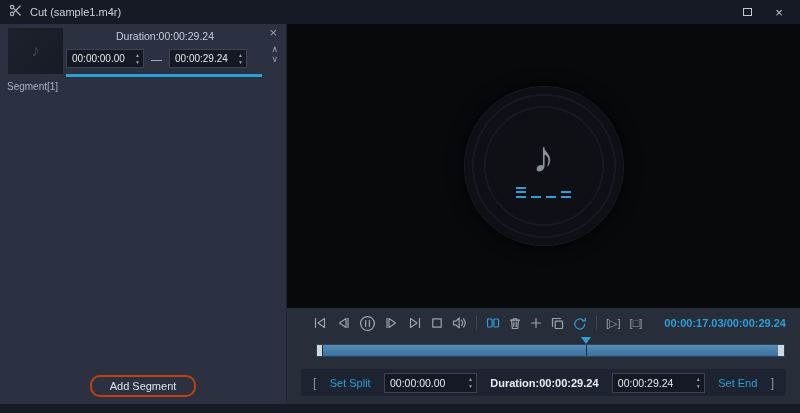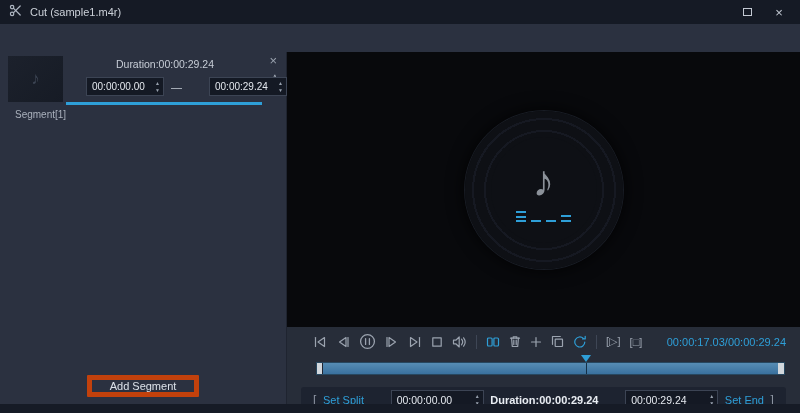--- a/index.html
+++ b/index.html
@@ -1,66 +1,66 @@
 <!DOCTYPE html>
 <html><head>
 <meta charset="utf-8">
 <style>
   * { margin:0; padding:0; box-sizing:border-box; }
   html,body { width:800px; height:413px; overflow:hidden; background:#2b3140; font-family:"Liberation Sans", sans-serif; }
-  .window { position:relative; width:800px; height:413px; display:flex; flex-direction:column; background:#2b3140;gap:28px; }
+  .window { position:relative; width:800px; height:413px; display:flex; flex-direction:column; background:#2b3140; }
 
   
   .titlebar { flex:0 0 24px; background:#151a25; display:flex; align-items:center; padding:0 9px; gap:8px; }
   .titlebar .title { font-size:11px; color:#ccd1d9; }
   .spacer { flex:1; }
   .win-btn { width:24px; height:24px; display:flex; align-items:center; justify-content:center; color:#c3c9d3; font-size:13px; cursor:pointer; }
   .max-box { width:9px; height:8px; border:1px solid #c3c9d3; display:block; }
   .ic svg * { fill:none; stroke:#aeb6c2; stroke-width:1.2; stroke-linecap:round; stroke-linejoin:round; }
 
   .main { flex:1; display:flex; min-height:0; }
 
   
   .left { width:287px; position:relative; background:#2b3140; border-right:1px solid #1f2430; }
   .thumb { position:absolute; left:8px; top:4px; width:55px; height:46px; background:linear-gradient(135deg,#1c212c,#161b25); display:flex; align-items:center; justify-content:center; color:#3d4554; font-size:17px; cursor:pointer; }
   .seg-duration { position:absolute; left:66px; top:6px; width:198px; text-align:center; font-size:10.5px; color:#c7cdd6; }
   .seg-remove { position:absolute; right:9px; top:2px; color:#9aa2ae; font-size:13px; line-height:13px; cursor:pointer; }
   .seg-arrows { position:absolute; right:8px; top:21px; display:flex; flex-direction:column; gap:2px; color:#9aa2ae; font-size:9px; line-height:8px; text-align:center; }
   .seg-arrows span { cursor:pointer; }
   .time-row { position:absolute; left:66px; top:25px; display:flex; align-items:center; gap:7px; }
   .dash { color:#c7cdd6; font-size:11px; }
-  .spinbox { display:inline-flex; align-items:stretch; height:19px; background:#141924; border:1px solid #3c4454; width:78px;margin-left:20px; }
+  .spinbox { display:inline-flex; align-items:stretch; height:19px; background:#141924; border:1px solid #3c4454; width:78px; }
   .spinbox input { flex:1; min-width:0; background:transparent; border:0; outline:0; color:#e4e8ee; font-size:10px; padding:0 1px 0 5px; font-family:"Liberation Sans", sans-serif; }
   .spins { width:11px; display:flex; flex-direction:column; align-items:center; justify-content:center; gap:2px; }
   .spins span { font-size:5px; line-height:5px; color:#97a0ad; cursor:pointer; }
   .seg-progress { position:absolute; left:66px; top:50px; width:196px; height:3px; background:#2e9fd8; }
-  .segment-label { position:absolute; left:15px; top:57px; font-size:10px; color:#aab1bc; }
+  .segment-label { position:absolute; left:7px; top:57px; font-size:10px; color:#aab1bc; }
   .left-buttons { position:absolute; left:0; right:0; bottom:16px; display:flex; justify-content:center; gap:12px; }
-  .btn-outline { height:22px; padding:0 18px; background:transparent; border:5px solid #c2410c; border-radius:1px; color:#dce1e8; font-size:11px; font-family:"Liberation Sans", sans-serif; cursor:pointer; }
+  .btn-outline { height:22px; padding:0 18px; background:transparent; border:2px solid #c2410c; border-radius:10px; color:#dce1e8; font-size:11px; font-family:"Liberation Sans", sans-serif; cursor:pointer; }
 
   
   .right { flex:1; display:flex; flex-direction:column; background:#272d39; min-width:0; }
   .preview { height:284px; background:#08090c; display:flex; align-items:center; justify-content:center; }
   .vinyl { position:relative; width:158px; height:158px; border-radius:50%;
            background:repeating-radial-gradient(circle at center,#0e1015 0 10px,#161922 10px 12px);
            box-shadow:0 0 0 1px #181c24, 0 0 18px rgba(0,0,0,.9);
            display:flex; flex-direction:column; align-items:center; justify-content:center; }
   .vinyl::before { content:""; position:absolute; inset:26px; border-radius:50%; background:#0e1015; }
   .note { position:relative; z-index:1; font-size:44px; color:#8b9199; margin-top:-2px; }
   .eq { position:relative; z-index:1; display:flex; align-items:flex-end; gap:5px; height:13px; margin-top:3px; }
   .eq span { width:10px; background:repeating-linear-gradient(to top,#2e9fd8 0 2px,transparent 2px 4.5px); }
   .eq .b1{height:13px} .eq .b2{height:4px} .eq .b3{height:4px} .eq .b4{height:9px}
 
   .controls { height:30px; display:flex; align-items:center; gap:9px; padding:0 14px 0 26px; }
   .icon-btn { display:flex; align-items:center; justify-content:center; cursor:pointer; }
   .icon-btn svg * { fill:none; stroke:#9ba3af; stroke-width:1.2; stroke-linecap:round; stroke-linejoin:round; }
   .icon-btn.blue svg * { stroke:#2e9fd8; }
   .v-div { width:1px; height:14px; background:#3e4655; }
   .section-btn { color:#9ba3af; font-size:11px; cursor:pointer; white-space:nowrap; }
-  .time-display { margin-left:auto; color:#2e9fd8; font-size:11px; white-space:nowrap; }
+  .time-display { margin-left:auto; color:#2e9fd8; font-size:11px; white-space:nowrap;font-weight:bold; }
 
   .timeline-row { height:24px; display:flex; align-items:center; padding:0 15px 0 29px; }
   .timeline { position:relative; flex:1; height:13px; background:linear-gradient(#568cb4,#3a719e); border:1px solid #27475f; cursor:pointer; }
   .handle { position:absolute; top:0; bottom:0; width:6px; background:#d2d7dc; cursor:ew-resize; }
   .handle.left{left:0} .handle.right{right:0}
   .playhead { position:absolute; top:-8px; width:0; height:0; border:5px solid transparent; border-top:7px solid #2e9fd8; margin-left:-5px; cursor:ew-resize; }
   .playhead-line { position:absolute; top:0; bottom:0; width:1px; background:#143048; }
 
   .set-row { height:27px; margin:7px 14px 0 14px; background:#1d2330; border-radius:3px; display:flex; align-items:center; justify-content:space-between; padding:0 12px; }
   .bracket { color:#8d95a2; font-size:12px; }

